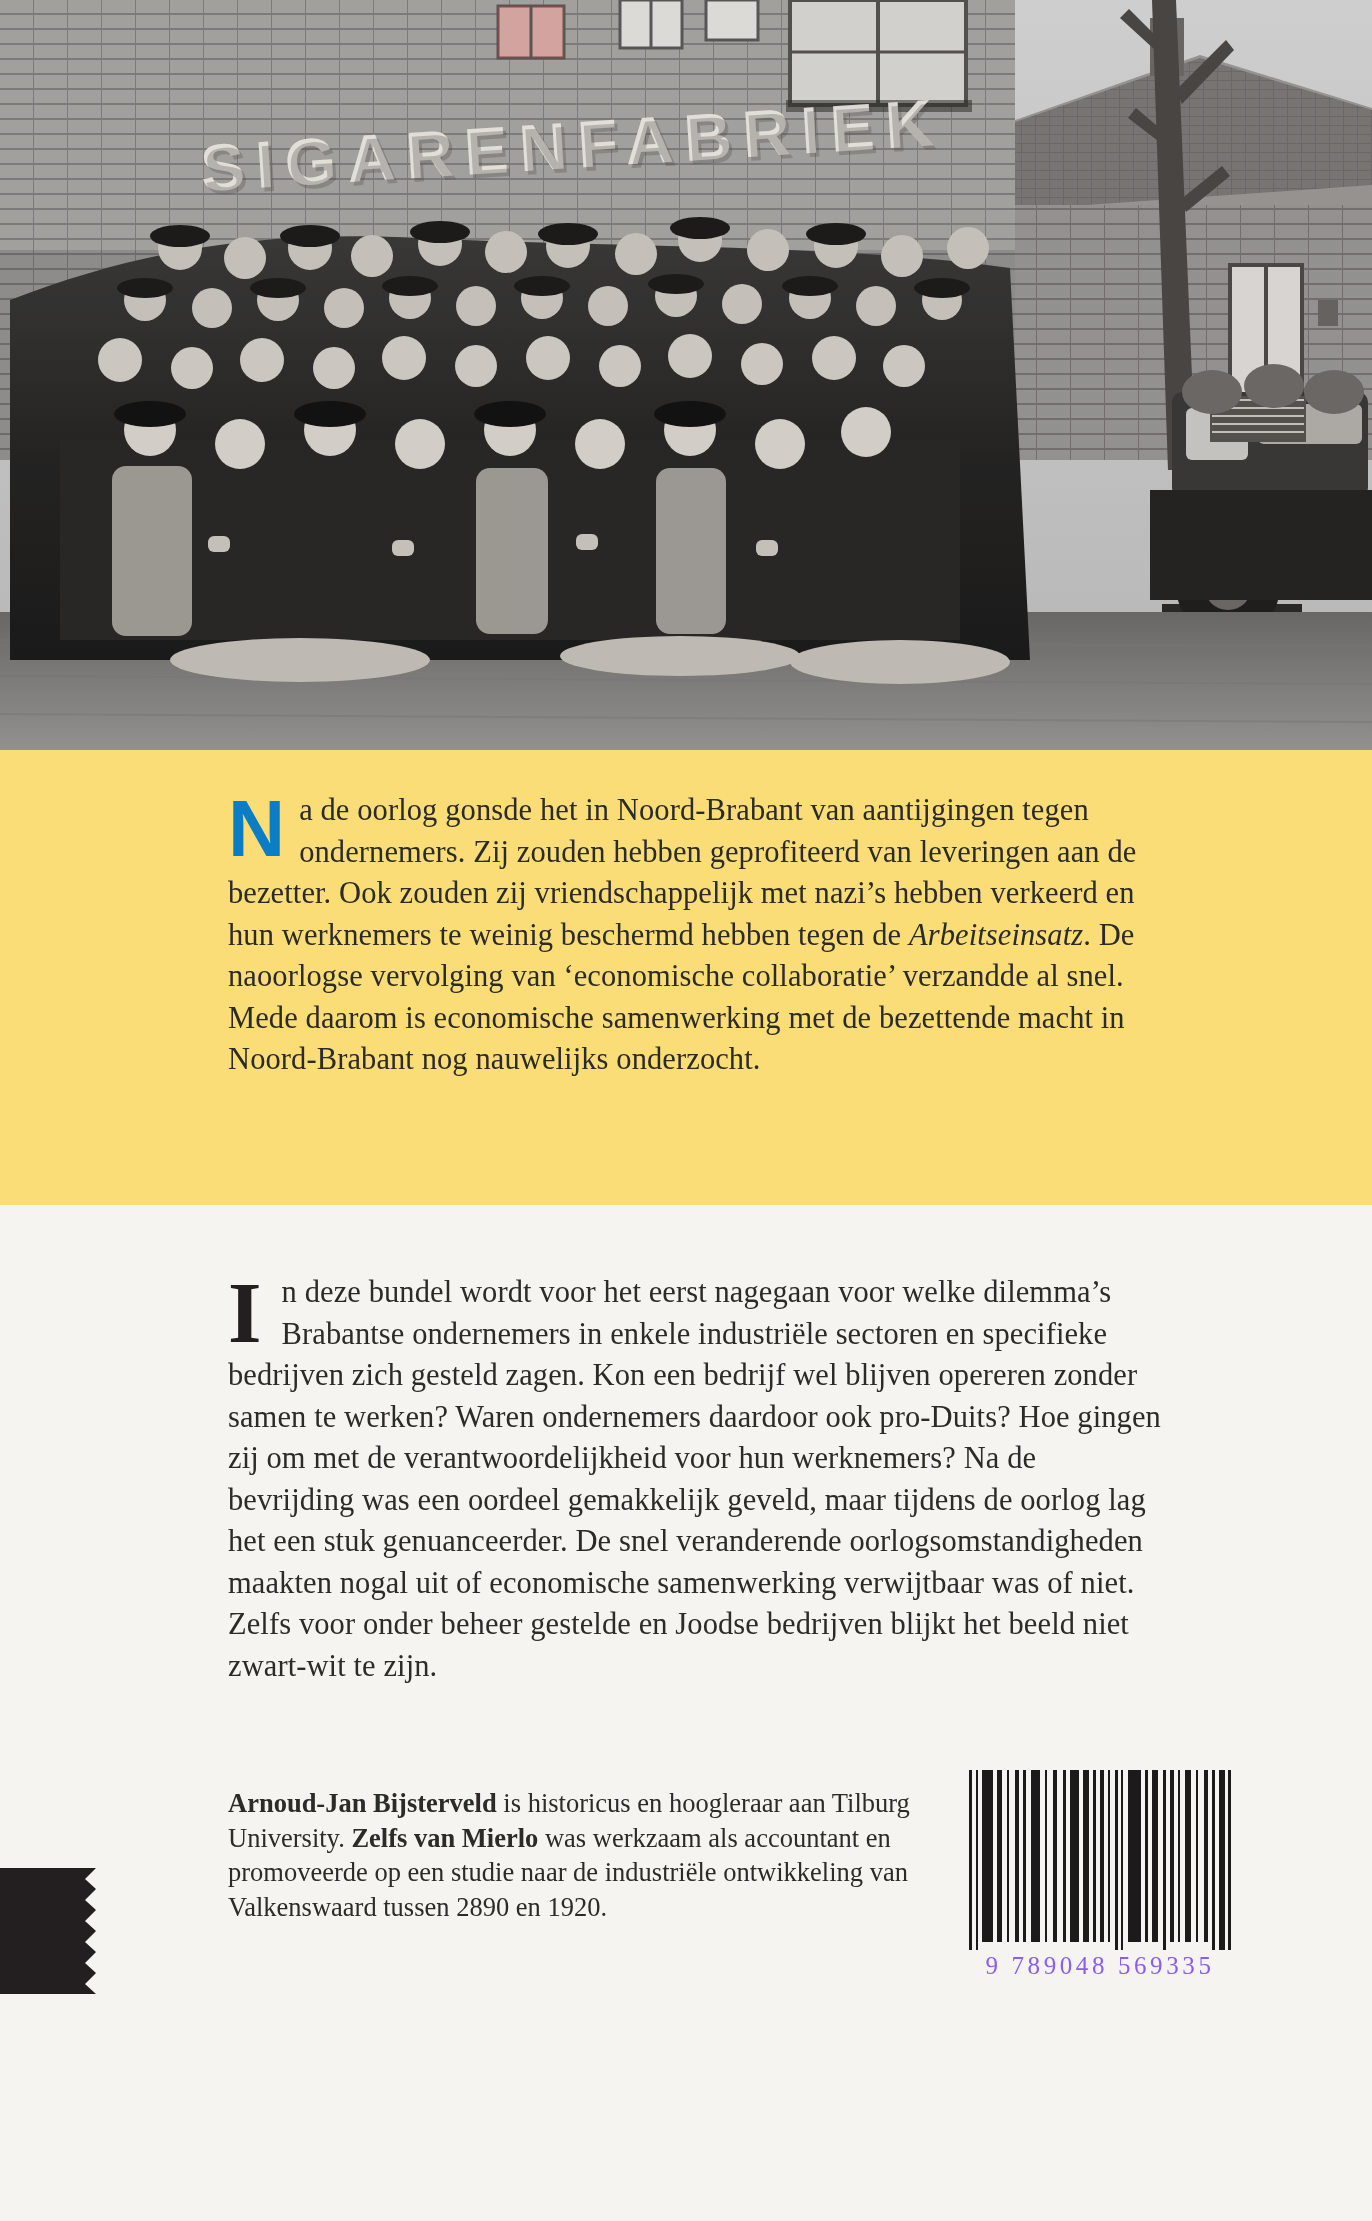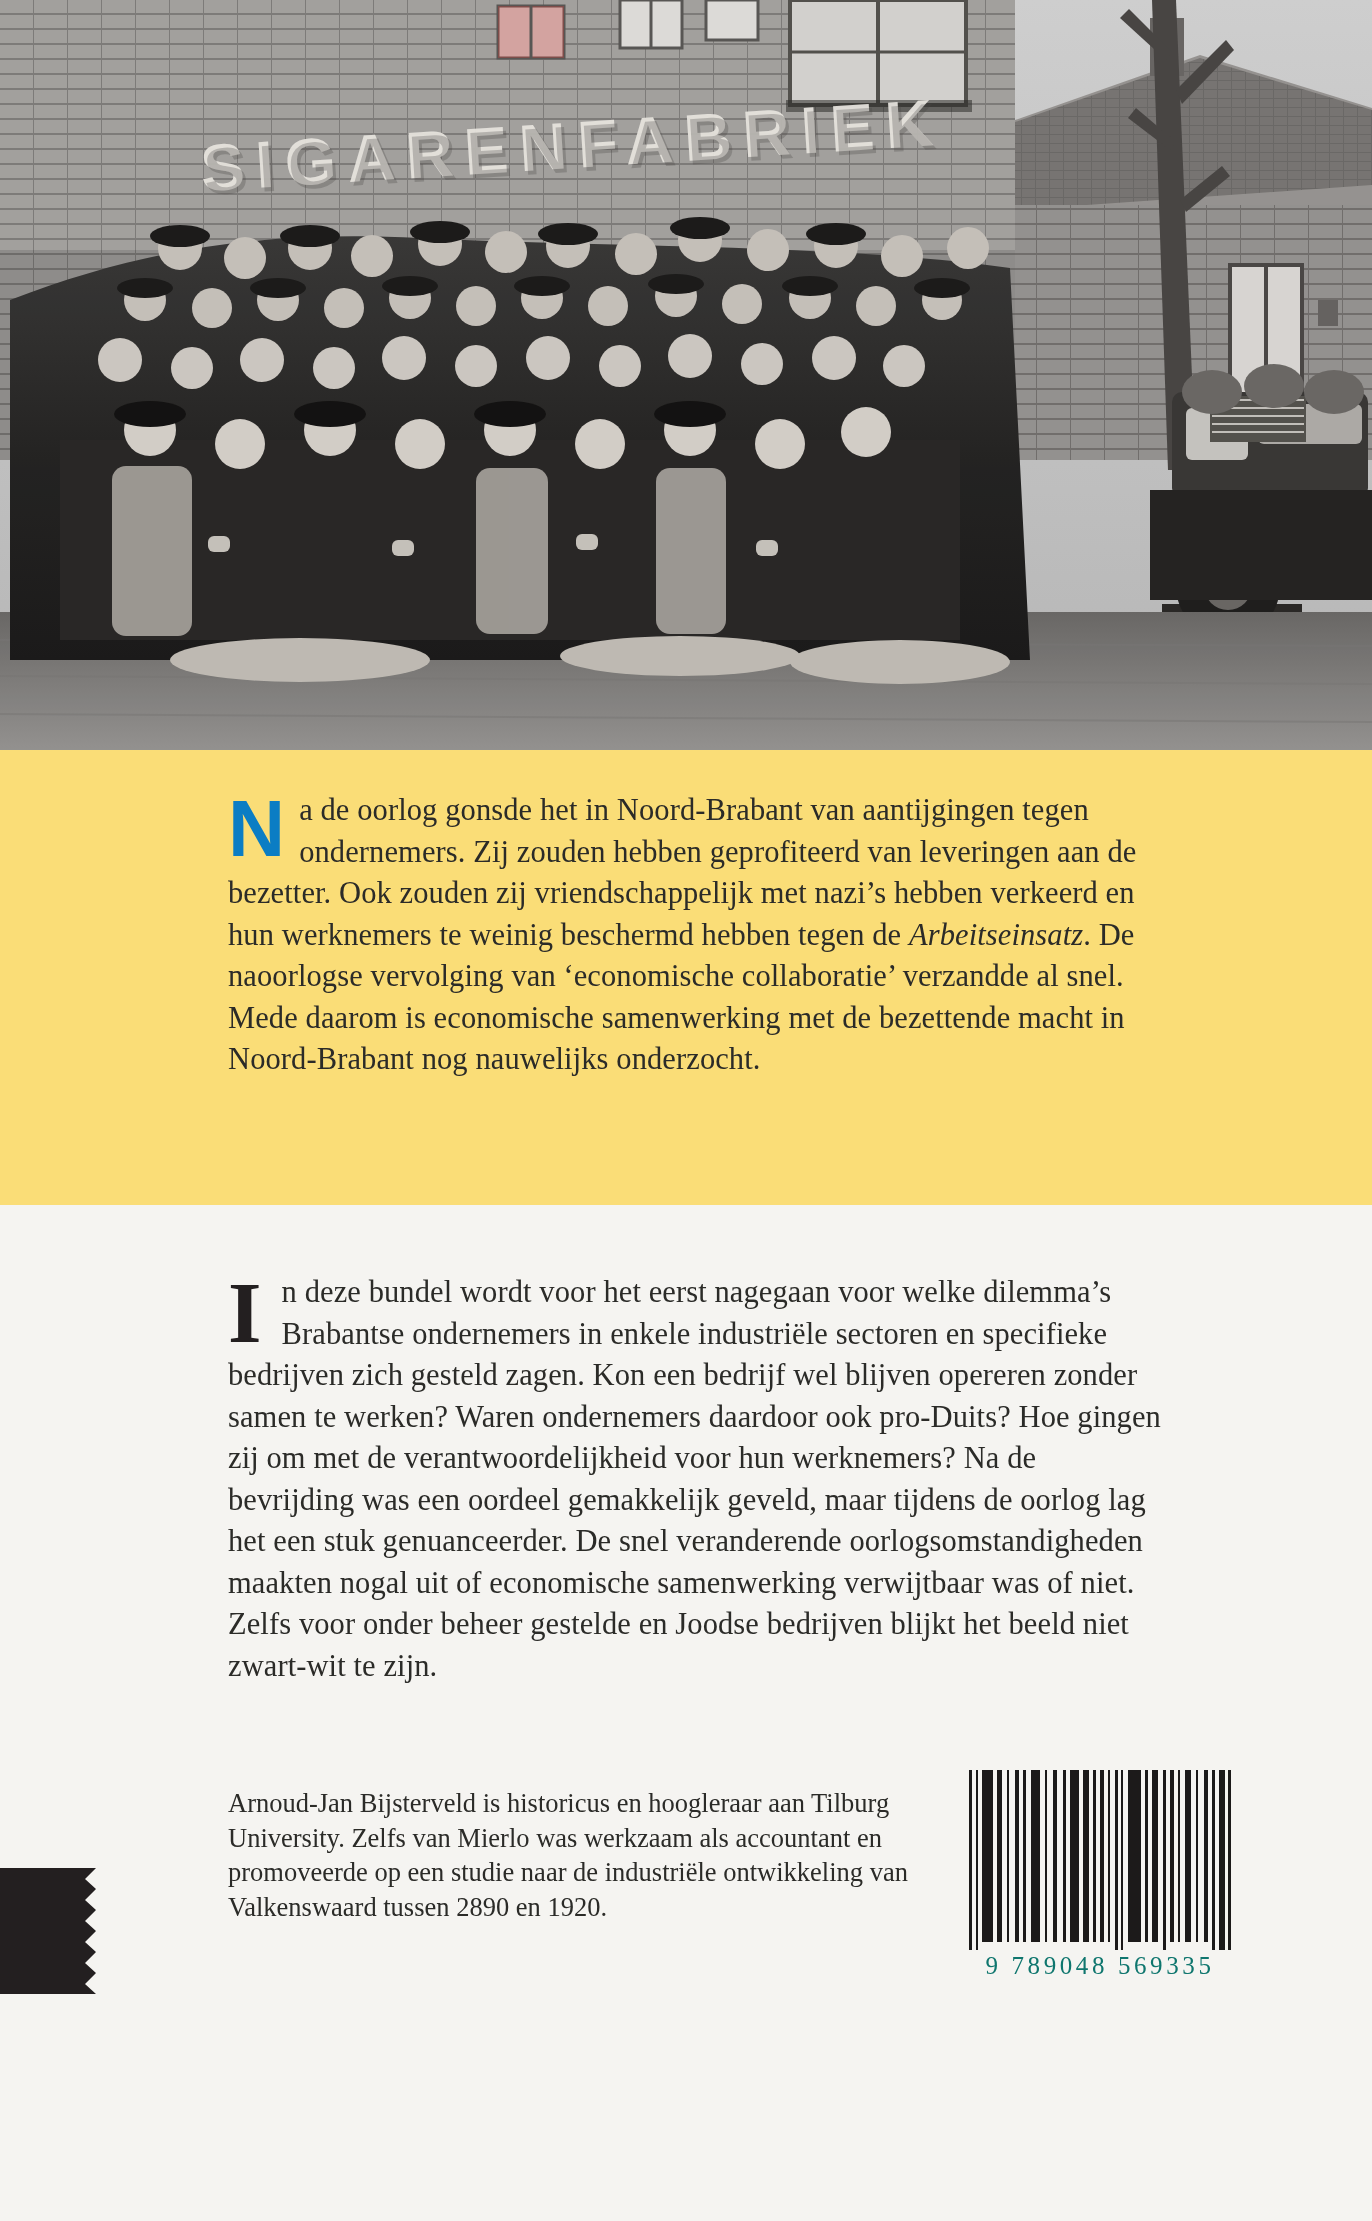--- a/index.html
+++ b/index.html
@@ -83,35 +83,35 @@
   
   .bio {
     position: absolute;
     left: 228px;
     top: 1786px;
     width: 720px;
     font-size: 26.5px;
     line-height: 34.5px;
     color: #2b2b28;
   }
-  .bio b { font-weight: normal; }
+  .bio b { font-weight: bold; }
 
   
   .barcode-wrap {
     position: absolute;
     left: 965px;
     top: 1770px;
     width: 270px;
   }
   .barcode-bars { display:block; width: 270px; height: 180px; }
   .barcode-digits {
     margin-top: 2px;
     font-family: "Liberation Serif", serif;
     font-size: 25px;
-    color: #0f766e;
+    color: #8b5cf6;
     letter-spacing: 3.6px;
     text-align: center;
     white-space: pre;
   }
 
   
   .zigzag-tab {
     position: absolute;
     left: 0;
     top: 1868px;

